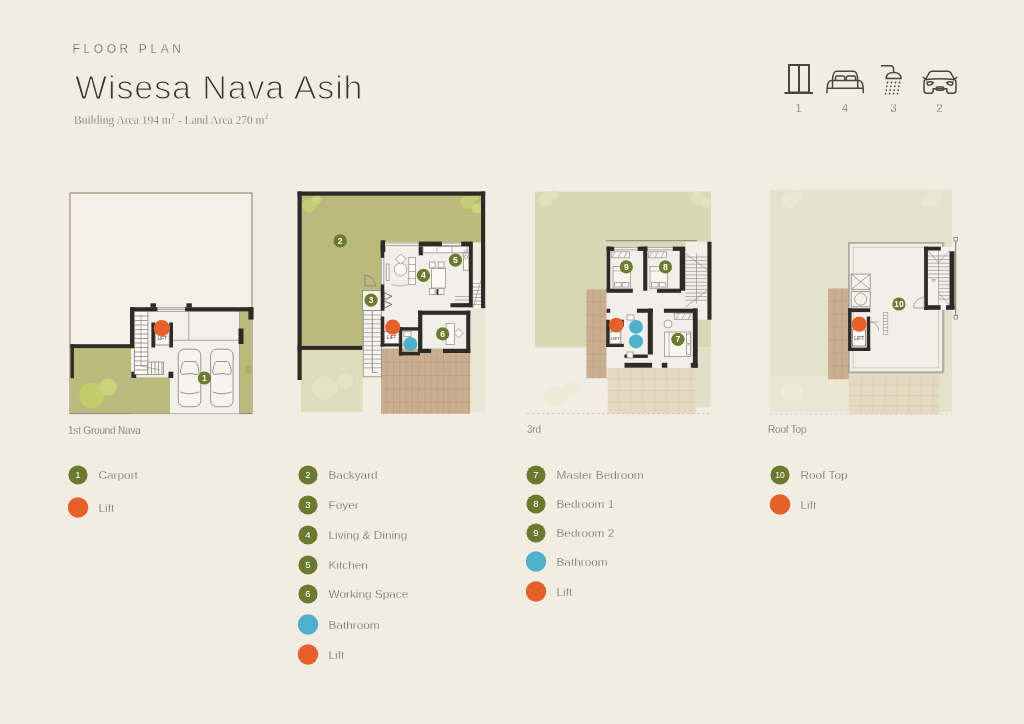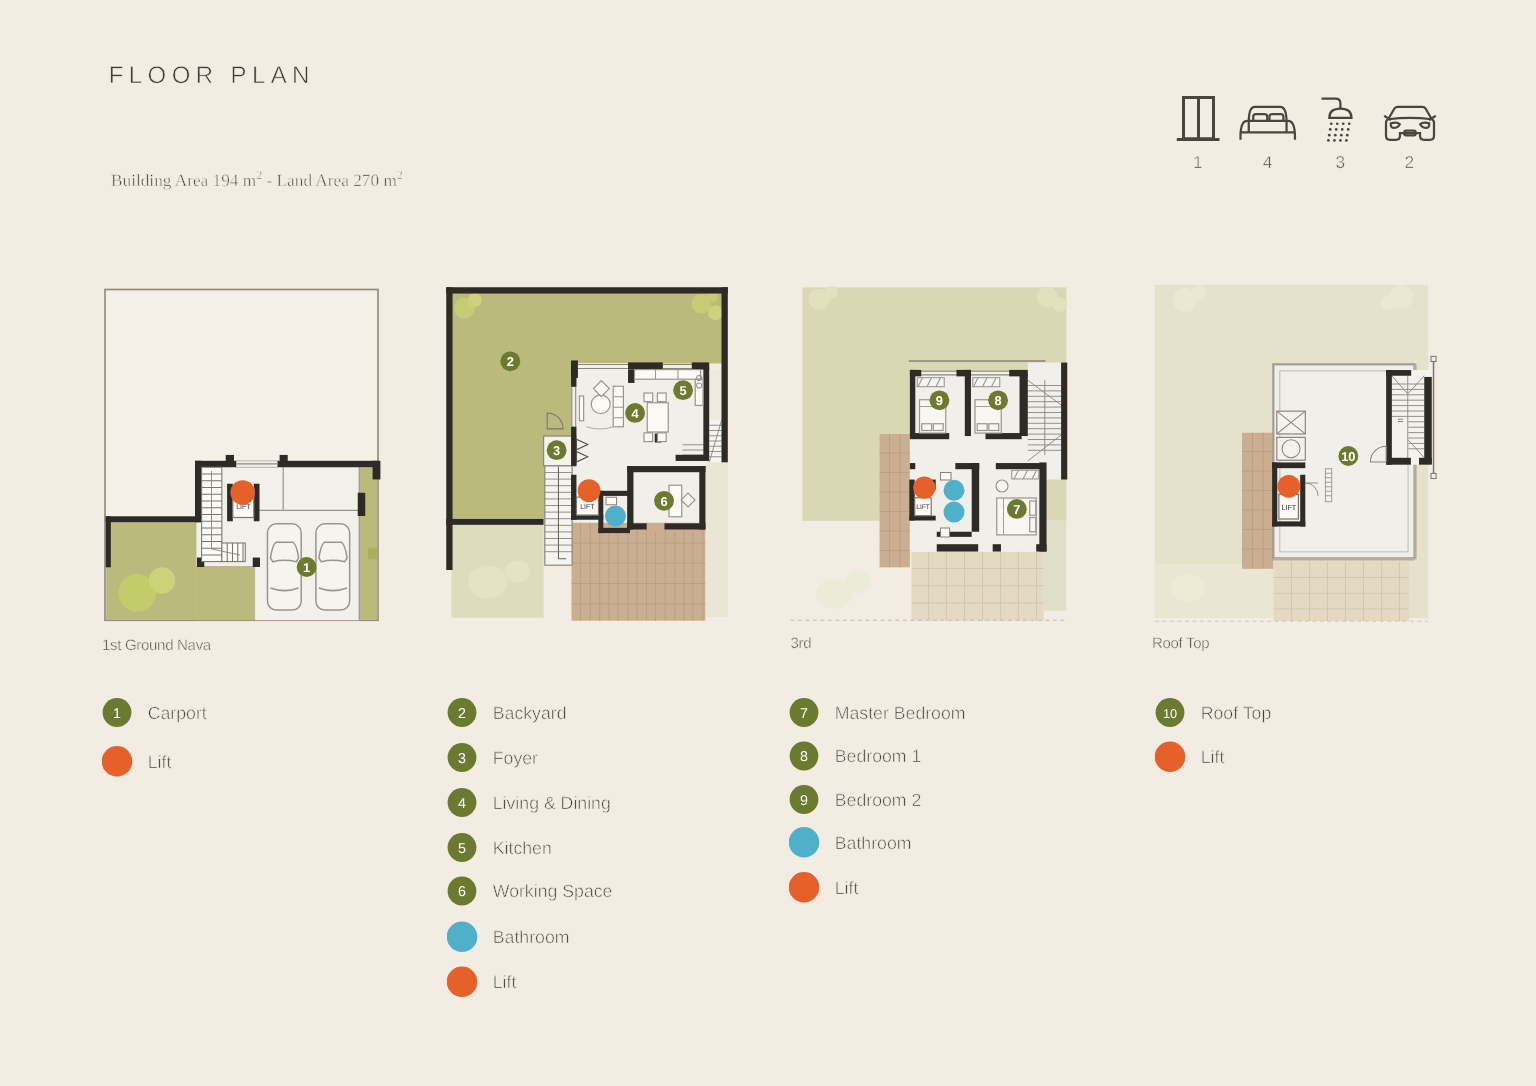--- a/index.html
+++ b/index.html
@@ -5,22 +5,23 @@
 html,body{margin:0;padding:0;}
 .page{position:relative;width:1024px;height:724px;background:#f2ece3;font-family:"Liberation Sans",sans-serif;overflow:hidden;}
 .abs{position:absolute;}
 svg{display:block;}
 .lbl{position:absolute;color:#4f4a43;font-size:10px;letter-spacing:-0.2px;-webkit-text-stroke:0.3px #f2ece3;}
 </style>
 </head>
 <body>
 <div class="page">
 
-<div class="abs" style="left:72.5px;top:42px;font-size:16px;letter-spacing:3.6px;color:#3f3a34;-webkit-text-stroke:0.4px #f2ece3;">FLOOR PLAN</div>
-
+<div class="abs" style="left:72.5px;top:42px;font-size:12px;letter-spacing:3.6px;color:#3f3a34;-webkit-text-stroke:0.4px #f2ece3;">FLOOR PLAN</div>
+
+<div class="abs" style="left:75px;top:67.5px;font-size:34px;font-weight:400;letter-spacing:0.9px;color:#3a3530;-webkit-text-stroke:1.1px #f2ece3;">Wisesa Nava Asih</div>
 
 <div class="abs" style="left:74px;top:112px;font-size:11.5px;color:#423d37;font-family:Liberation Serif, serif;-webkit-text-stroke:0.35px #f2ece3;">Building Area 194 m<sup style="font-size:8px;">2</sup> - Land Area 270 m<sup style="font-size:8px;">2</sup></div>
 
 <svg class="abs" style="left:775px;top:56px;" width="195" height="62" viewBox="775 56 195 62" fill="none" stroke="#4a453f" stroke-width="1.6">
 
 <g>
 <rect x="789" y="65" width="20" height="27.5" stroke-width="2"></rect>
 <line x1="799" y1="65" x2="799" y2="92.5" stroke-width="2"></line>
 <line x1="784.5" y1="93" x2="813" y2="93" stroke-width="2"></line>
 </g>

